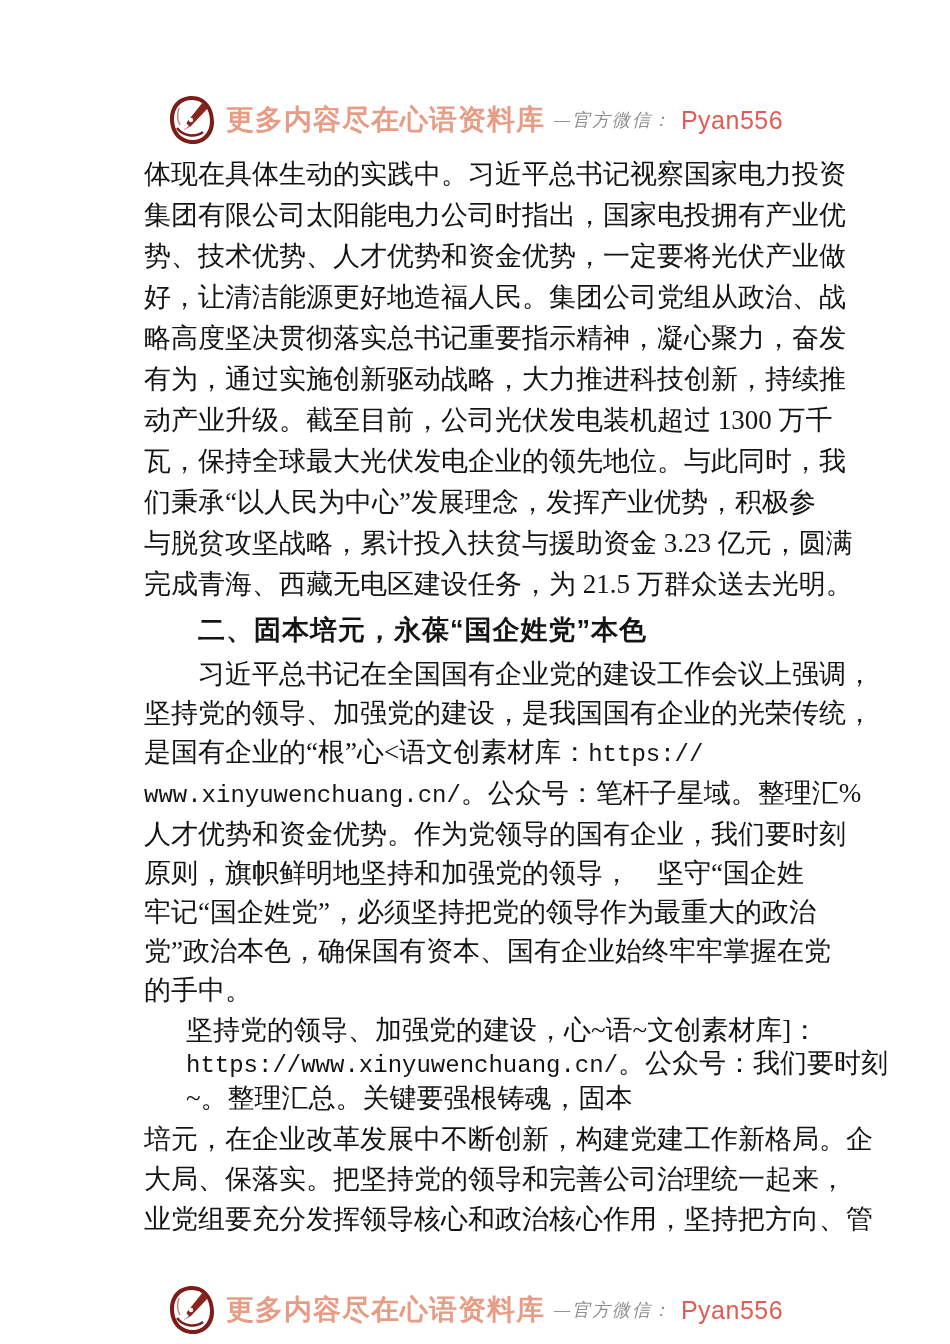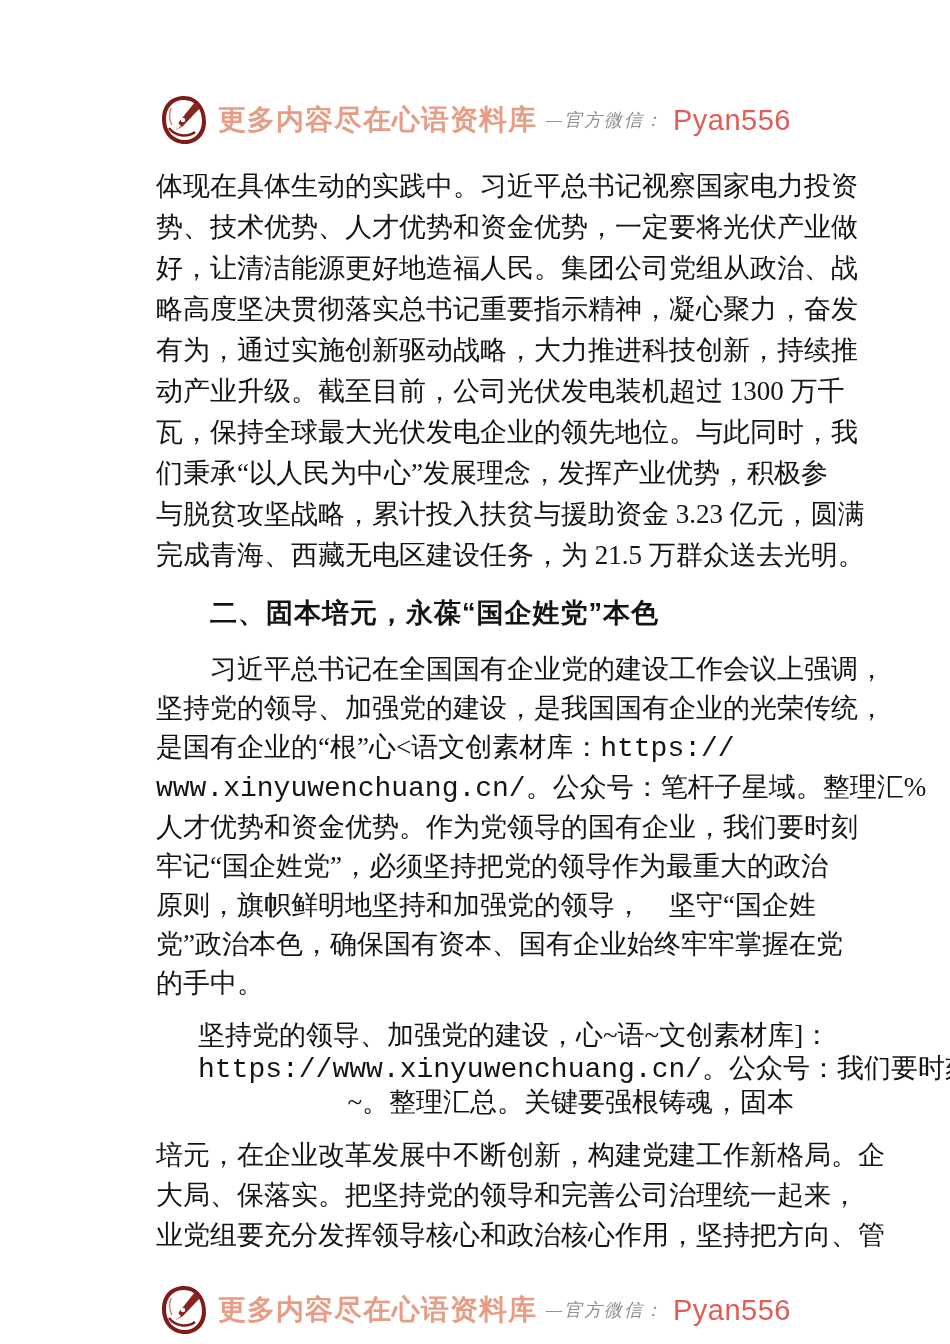--- a/index.html
+++ b/index.html
@@ -6,36 +6,36 @@
   .page{position:relative;width:950px;height:1344px;background:#ffffff;overflow:hidden;
         font-family:"Liberation Serif",serif;color:#141414;}
 
   
   .banner{position:absolute;left:0;width:950px;display:flex;align-items:center;justify-content:center;gap:9px;}
   .banner.top{top:92px;height:56px;}
   .banner.bottom{top:1282px;height:56px;}
   .logo{width:50px;height:52px;flex:0 0 auto;display:block;}
   .brand{font-weight:bold;font-size:28px;letter-spacing:1px;}
   .wx-label{font-style:italic;font-size:18px;letter-spacing:2px;font-family:"Liberation Serif",serif;}
-  .wx-id{font-family:"Liberation Sans",sans-serif;font-size:29px;letter-spacing:0.5px;}
+  .wx-id{font-family:"Liberation Sans",sans-serif;font-size:25px;letter-spacing:0.5px;}
 
   
   .doc{position:absolute;left:140px;top:150px;width:670px;font-size:27px;}
-  .para{margin:16px;}
+  .para{margin:4px;}
   .para.p1 .line{line-height:41px;}
   .para.head .line{line-height:42px;font-weight:bold;
                    font-family:"Liberation Sans",sans-serif;letter-spacing:1px;}
   .para.p2 .line{line-height:39px;}
-  .para.blockq .line{line-height:33px;text-align:right;}
+  .para.blockq .line{line-height:33px;}
   .para.p4 .line{line-height:40px;}
   .line{white-space:nowrap;text-align:left;}
   .line.fill{text-align:justify;text-align-last:justify;}
   .line.ind1{padding-left:54px;}
   .line.ind2{padding-left:42px;}
-  .mono{font-family:"Liberation Mono",monospace;font-size:28px;}
+  .mono{font-family:"Liberation Mono",monospace;font-size:24px;}
 </style>
 </head>
 <body>
 
 <div class="page">
 
   <div class="banner top">
     <svg class="logo" viewBox="0 0 50 52" aria-hidden="true">
       <path d="M25 2 C12 2 3 11 3 25 C3 40 13 50 26 50 C37 50 47 42 47 28 C47 13 38 2 25 2 Z
                M25 6 C36 6 43 15 43 27 C43 39 35 46 26 46 C15 46 7 38 7 25 C7 13 15 6 25 6 Z" fill="#7c1d19"></path>
@@ -46,41 +46,42 @@
       <path d="M12 14 C10 20 10 26 13 31" stroke="#a8554e" stroke-width="1.5" fill="none" opacity="0.7"></path>
     </svg>
     <span class="brand" style="color:#e79c85">更多内容尽在心语资料库</span>
       <span class="wx-label" style="color:#8f8f8f">—官方微信：</span>
       <span class="wx-id" style="color:#e05c55">Pyan556</span>
   </div>
 
   <main class="doc" id="doc">
       <div class="para p1">
         <div class="line fill"><span>体现在具体生动的实践中。习近平总书记视察国家电力投资</span></div>
+        <div class="line fill"><span>集团有限公司太阳能电力公司时指出，国家电投拥有产业优</span></div>
         <div class="line fill"><span>势、技术优势、人才优势和资金优势，一定要将光伏产业做</span></div>
         <div class="line fill"><span>好，让清洁能源更好地造福人民。集团公司党组从政治、战</span></div>
         <div class="line fill"><span>略高度坚决贯彻落实总书记重要指示精神，凝心聚力，奋发</span></div>
         <div class="line fill"><span>有为，通过实施创新驱动战略，大力推进科技创新，持续推</span></div>
         <div class="line fill"><span>动产业升级。截至目前，公司光伏发电装机超过 1300 万千</span></div>
         <div class="line fill"><span>瓦，保持全球最大光伏发电企业的领先地位。与此同时，我</span></div>
         <div class="line fill"><span>们秉承“以人民为中心”发展理念，发挥产业优势，积极参</span></div>
         <div class="line fill"><span>与脱贫攻坚战略，累计投入扶贫与援助资金 3.23 亿元，圆满</span></div>
         <div class="line fill"><span>完成青海、西藏无电区建设任务，为 21.5 万群众送去光明。</span></div>
       </div>
       <div class="para head">
         <div class="line ind1"><span>二、固本培元，永葆“国企姓党”本色</span></div>
       </div>
       <div class="para p2">
         <div class="line ind1 fill"><span>习近平总书记在全国国有企业党的建设工作会议上强调，</span></div>
         <div class="line fill"><span>坚持党的领导、加强党的建设，是我国国有企业的光荣传统，</span></div>
         <div class="line"><span>是国有企业的“根”心&lt;语文创素材库：</span><span class="mono">https://</span></div>
         <div class="line"><span class="mono">www.xinyuwenchuang.cn/</span><span>。公众号：笔杆子星域。整理汇%</span></div>
         <div class="line fill"><span>人才优势和资金优势。作为党领导的国有企业，我们要时刻</span></div>
+        <div class="line"><span>原则，旗帜鲜明地坚持和加强党的领导，　坚守“国企姓</span></div>
         <div class="line fill"><span>牢记“国企姓党”，必须坚持把党的领导作为最重大的政治</span></div>
-        <div class="line"><span>原则，旗帜鲜明地坚持和加强党的领导，　坚守“国企姓</span></div>
         <div class="line fill"><span>党”政治本色，确保国有资本、国有企业始终牢牢掌握在党</span></div>
         <div class="line"><span>的手中。</span></div>
       </div>
       <div class="para blockq">
         <div class="line ind2"><span>坚持党的领导、加强党的建设，心~语~文创素材库]：</span></div>
         <div class="line ind2"><span class="mono">https://www.xinyuwenchuang.cn/</span><span>。公众号：我们要时刻</span></div>
         <div class="line ind2"><span>~。整理汇总。关键要强根铸魂，固本</span></div>
       </div>
       <div class="para p4">
         <div class="line fill"><span>培元，在企业改革发展中不断创新，构建党建工作新格局。企</span></div>

